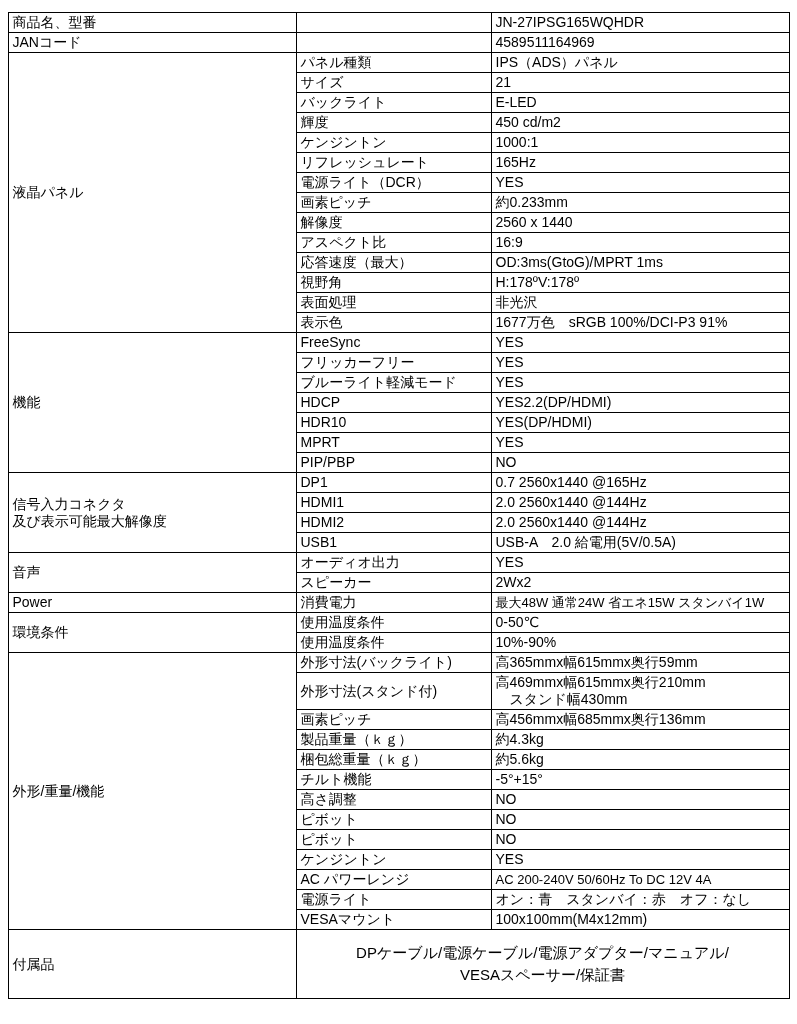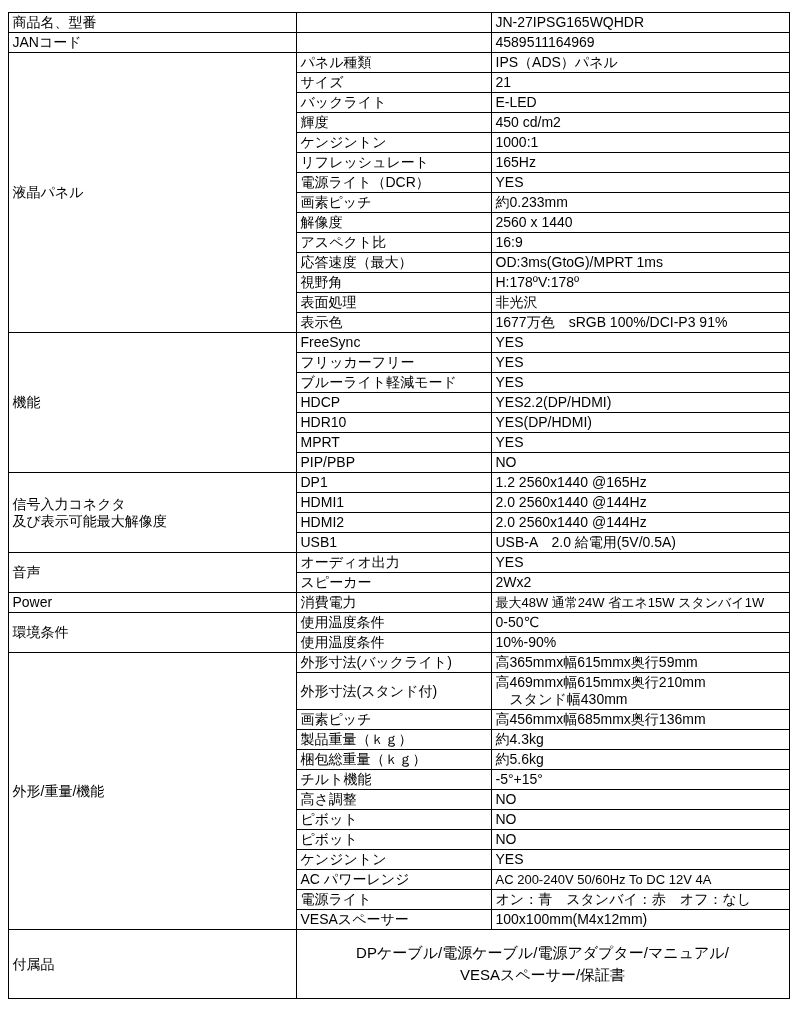--- a/index.html
+++ b/index.html
@@ -168,21 +168,21 @@
           <td class="label">MPRT</td>
           <td class="val">YES</td>
         </tr>
         <tr>
           <td class="label">PIP/PBP</td>
           <td class="val">NO</td>
         </tr>
         <tr>
           <td class="cat" rowspan="4">信号入力コネクタ<br>及び表示可能最大解像度</td>
           <td class="label">DP1</td>
-          <td class="val">1.2 2560x1440 @165Hz</td>
+          <td class="val">0.7 2560x1440 @165Hz</td>
         </tr>
         <tr>
           <td class="label">HDMI1</td>
           <td class="val">2.0 2560x1440 @144Hz</td>
         </tr>
         <tr>
           <td class="label">HDMI2</td>
           <td class="val">2.0 2560x1440 @144Hz</td>
         </tr>
         <tr>
@@ -255,21 +255,21 @@
         </tr>
         <tr>
           <td class="label">AC パワーレンジ</td>
           <td class="val small">AC 200-240V 50/60Hz To DC 12V 4A</td>
         </tr>
         <tr>
           <td class="label">電源ライト</td>
           <td class="val">オン：青　スタンバイ：赤　オフ：なし</td>
         </tr>
         <tr>
-          <td class="label">VESAスペーサー</td>
+          <td class="label">VESAマウント</td>
           <td class="val">100x100mm(M4x12mm)</td>
         </tr>
         <tr class="tall-row">
           <td class="cat">付属品</td>
           <td class="val center-val" colspan="2">DPケーブル/電源ケーブル/電源アダプター/マニュアル/<br>VESAスペーサー/保証書</td>
         </tr>
       </tbody>
   </table>
 </div>
 

